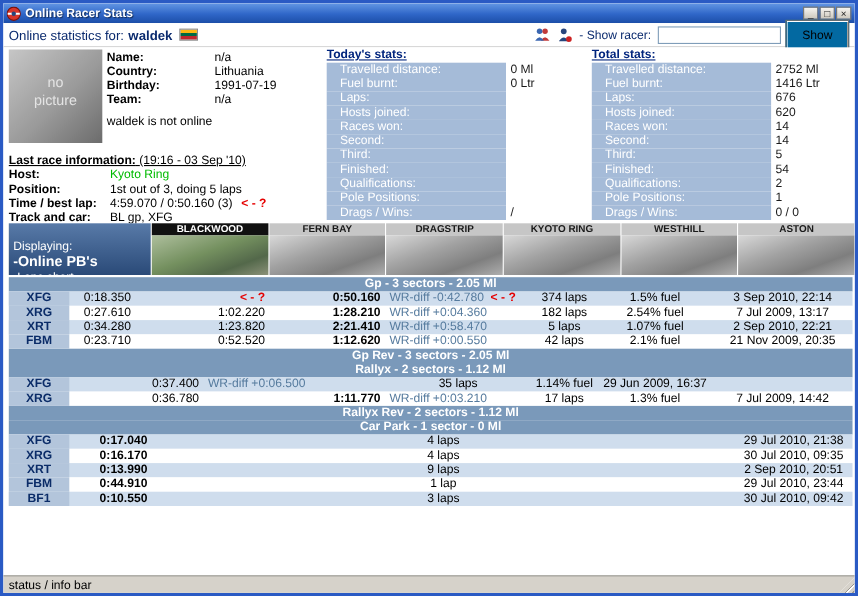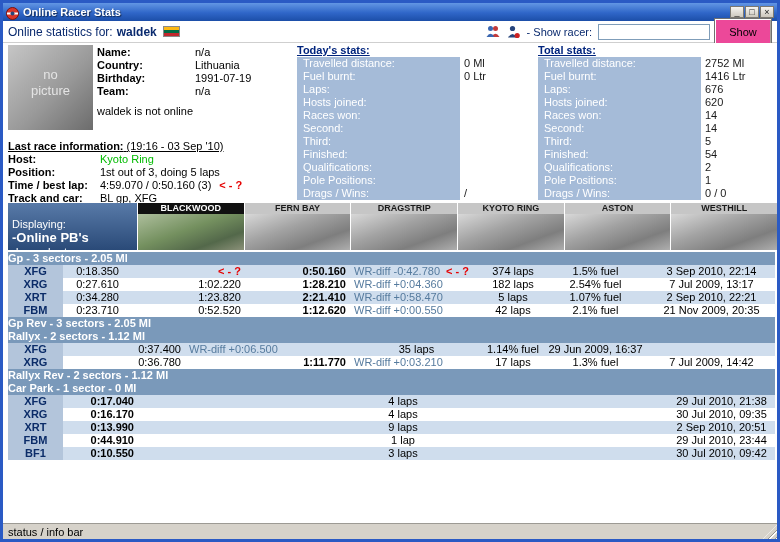--- a/index.html
+++ b/index.html
@@ -19,21 +19,21 @@
   .toolbar { height:22px; display:flex; align-items:center; padding:0 5px; background:#fff;
     border-bottom:1px solid #cfcfcf; font-size:12px; color:#0a2a6e; }
   .tb-name { font-weight:bold; margin-left:4px; }
   .flag { width:17px; height:11px; margin-left:6px; display:inline-block; border:1px solid #8a8a8a;
     background:linear-gradient(180deg,#fdb913 0 33%,#006a44 33% 66%,#c1272d 66% 100%); }
   .tb-right { margin-left:auto; display:flex; align-items:center; gap:4px; }
   .tb-ico { width:16px; height:16px; }
   .show-racer-label { font-size:11px; color:#0a2a6e; white-space:nowrap; margin:0 2px; }
   .search-input { width:112px; height:16px; border:1px solid #7f9db9; font-size:11px; padding:0 2px; font-family:inherit; cursor:text; }
   .show-btn { width:58px; height:28px; font-size:11px; font-family:inherit; color:#000;
-    background:#ec4899; border:1px solid #707070; box-shadow:inset 1px 1px 0 #fff, inset -1px -1px 0 #a8a49c; cursor:pointer; }
+    background:#0369a1; border:1px solid #707070; box-shadow:inset 1px 1px 0 #fff, inset -1px -1px 0 #a8a49c; cursor:pointer; }
 
   
   .main { position:relative; height:480px; background:#fff; overflow:hidden; font-size:11px; color:#000; }
 
   .picbox { position:absolute; left:5px; top:2px; width:85px; height:85px; text-align:center; padding-top:22px;
     background:linear-gradient(135deg,#c6c6c6 0%,#9a9a9a 55%,#6c6c6c 100%); color:#e4e4e4; font-size:13px; line-height:16px; }
 
   .profile-fields { position:absolute; left:94px; top:3px; line-height:13px; }
   .pf-row { height:13px; }
   .pf-label { display:inline-block; width:98px; font-weight:bold; }
@@ -44,39 +44,39 @@
   .lr-title b { font-weight:bold; }
   .lr-row { height:13px; }
   .lr-label { display:inline-block; width:92px; font-weight:bold; }
   .host-green { color:#00bb00; }
 
   .stats-panel { position:absolute; top:1px; line-height:13px; }
   .stats-today { left:294px; width:245px; }
   .stats-total { left:535px; width:239px; }
   .stats-title { height:13px; font-weight:bold; text-decoration:underline; color:#00247d; }
   .stat-row { display:flex; height:13px; }
-  .stat-label { width:163px; background:#a5bbd8; color:#fff; padding-left:6px; overflow:hidden; white-space:nowrap; }
+  .stat-label { width:163px; background:#a5bbd8; color:#fff; padding-left:12px; overflow:hidden; white-space:nowrap; }
   .stat-value { padding-left:4px; color:#1a1a1a; white-space:nowrap; }
 
   .displaying { position:absolute; left:5px; top:160px; width:129px; height:47px; padding:14px 4px;
     background:linear-gradient(180deg,#587aa8,#2a4a78); color:#fff; line-height:14px; }
   .disp-item1 { font-weight:bold; font-size:13px; cursor:pointer; }
   .disp-item2 { cursor:pointer; }
 
   .thumbs { position:absolute; left:135px; top:160px; width:639px; height:47px; display:flex; gap:1px; }
   .thumb { flex:1; display:flex; flex-direction:column; cursor:pointer; }
   .thumb-label { height:11px; line-height:11px; font-size:9px; font-weight:bold; text-align:center;
     background:#c6c6c6; color:#1a1a1a; overflow:hidden; white-space:nowrap; }
   .thumb-img { flex:1; background:linear-gradient(160deg,#d8d8d8 0%,#a2a2a2 40%,#7e7e7e 72%,#aeaeae 100%); }
   .thumb.sel .thumb-label { background:#111; color:#fff; }
   .thumb.sel .thumb-img { background:linear-gradient(160deg,#aebf9d 0%,#74905f 45%,#53684a 75%,#8b9179 100%); }
 
   
   .rtable { position:absolute; left:5px; top:209px; width:767px; line-height:13px; }
-  .thead { height:13px; text-align:left; color:#fff; font-weight:bold; background:#7a99ba; }
+  .thead { height:13px; text-align:center; color:#fff; font-weight:bold; background:#7a99ba; }
   .trow { display:grid; height:13px; }
   .trow.s3 { grid-template-columns:55px 60px 122px 105px 133px 60px 105px 1fr; }
   .trow.s2 { grid-template-columns:55px 122px 165px 133px 60px 105px 1fr; }
   .trow.s1 { grid-template-columns:55px 75px 530px 1fr; }
   .trow.odd { background:#cfdded; }
   .trow.even { background:#fff; }
   .c { overflow:hidden; white-space:nowrap; }
   .c-car { background:#b3c5db; color:#0b2c68; font-weight:bold; text-align:center; }
   .c-right { text-align:right; padding-right:4px; }
   .c-lap { font-weight:bold; color:#000; }
@@ -294,25 +294,25 @@
       </div>
       <div class="thumb">
         <div class="thumb-label">DRAGSTRIP</div>
           <div class="thumb-img"></div>
       </div>
       <div class="thumb">
         <div class="thumb-label">KYOTO RING</div>
           <div class="thumb-img"></div>
       </div>
       <div class="thumb">
+        <div class="thumb-label">WESTHILL</div>
+          <div class="thumb-img"></div>
+      </div>
+      <div class="thumb">
         <div class="thumb-label">ASTON</div>
-          <div class="thumb-img"></div>
-      </div>
-      <div class="thumb">
-        <div class="thumb-label">WESTHILL</div>
           <div class="thumb-img"></div>
       </div>
     </div>
 
     <div class="rtable">
 
       <div class="thead">Gp - 3 sectors - 2.05 Ml</div>
 
       <div class="trow s3 odd">
         <span class="c c-car">XFG</span>

